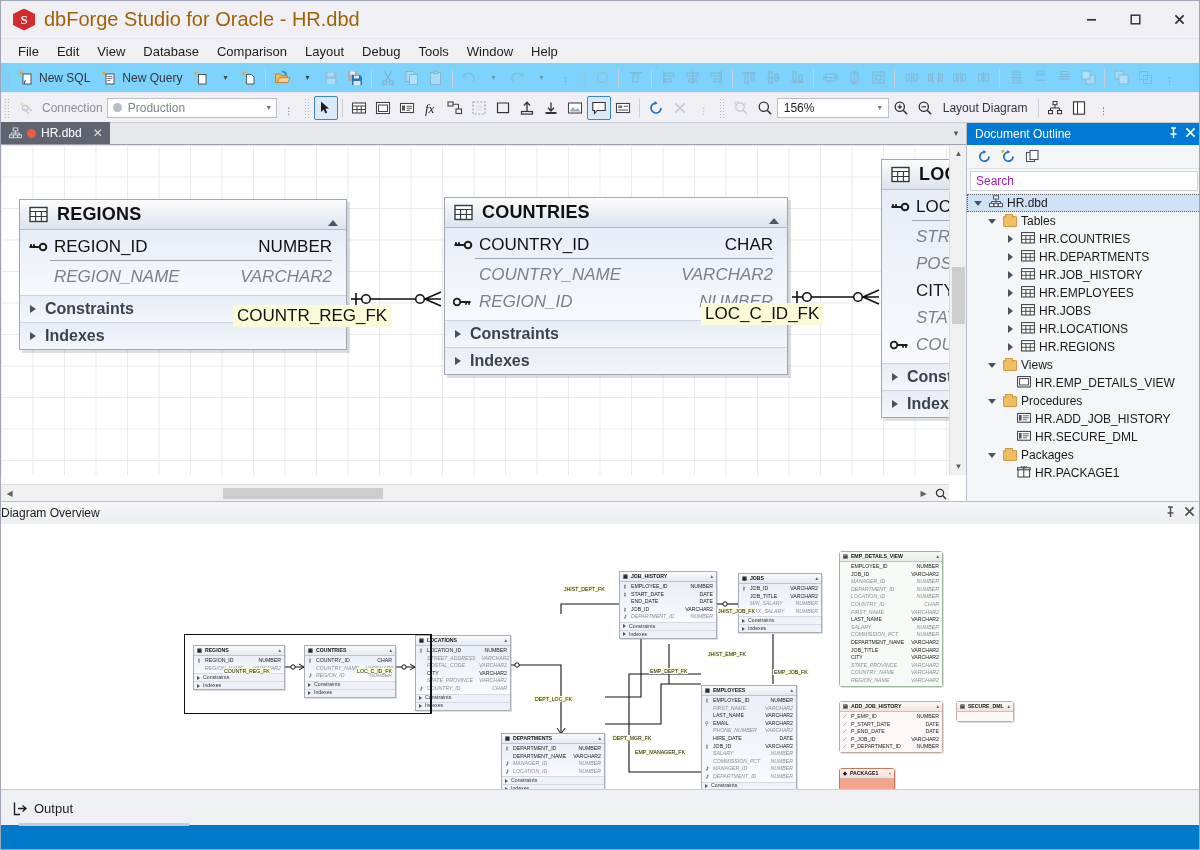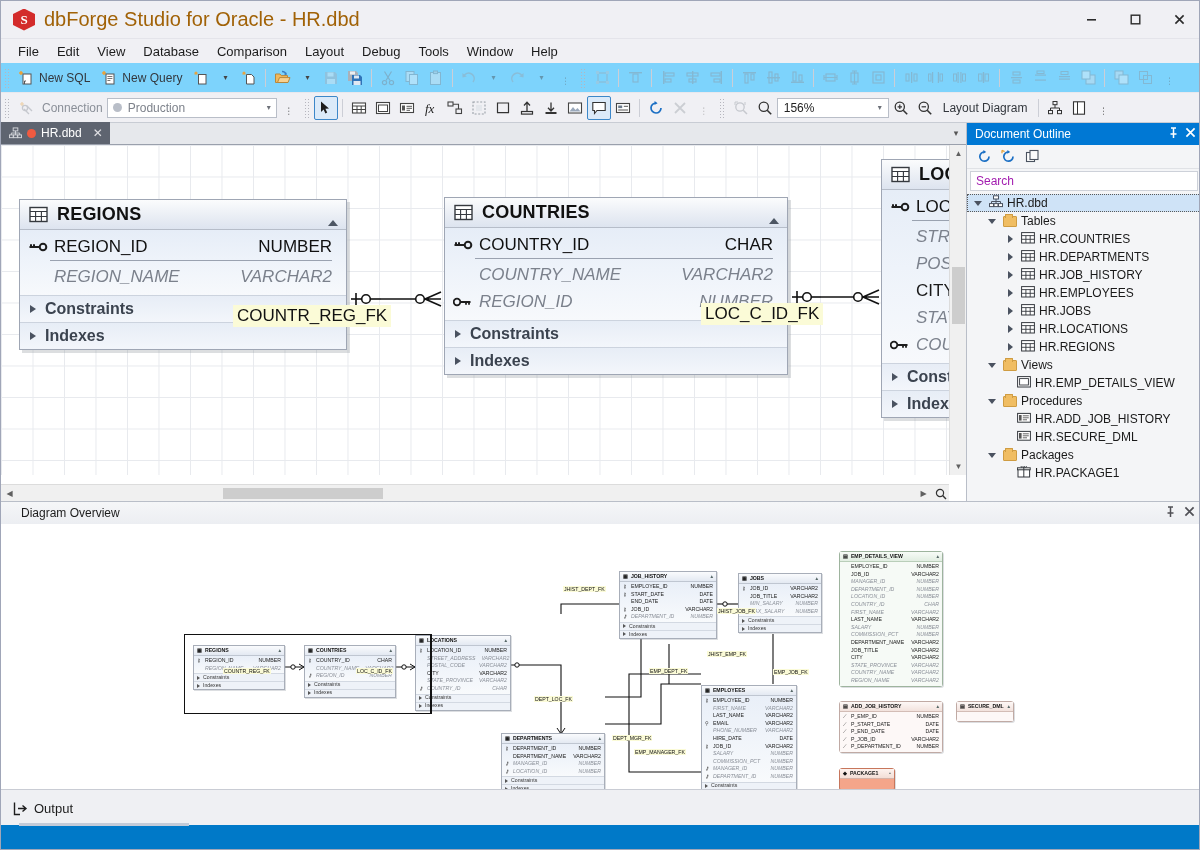--- a/index.html
+++ b/index.html
@@ -264,21 +264,21 @@
   }
   .folder:before{content:"";position:absolute;left:1px;top:-3px;width:6px;height:3px;
     background:#f0bd62;border:1px solid #cf9c42;border-bottom:none;border-radius:1px 1px 0 0;}
 
   
   .overview {
     position:absolute; left:0; top:500px; width:1200px; height:288px;
     background:#f0f0f4; border-top:1px solid #b9bec8;
   }
   .overview-hdr {
-    height:22px; display:flex; align-items:center; padding:0 6px 0 20px;
+    height:22px; display:flex; align-items:center; padding:0 6px 0 0;
     font-size:12px; color:#1c1c1c;
     background:linear-gradient(to bottom,#f5f6f8,#eceef2);
     text-align:right;
   }
   .overview-hdr .spacer{margin-left:auto;}
   .overview-hdr .ctl{margin-left:8px;color:#505056;font-size:12px;}
   .overview-body {
     position:absolute; left:0; top:22px; width:1200px; height:266px;
     background:#ffffff; overflow:hidden;
   }

